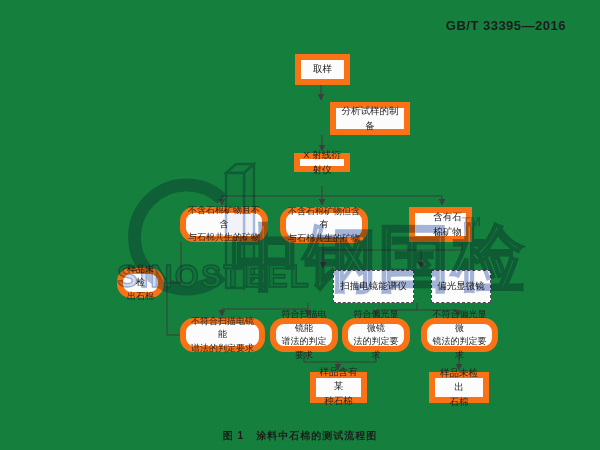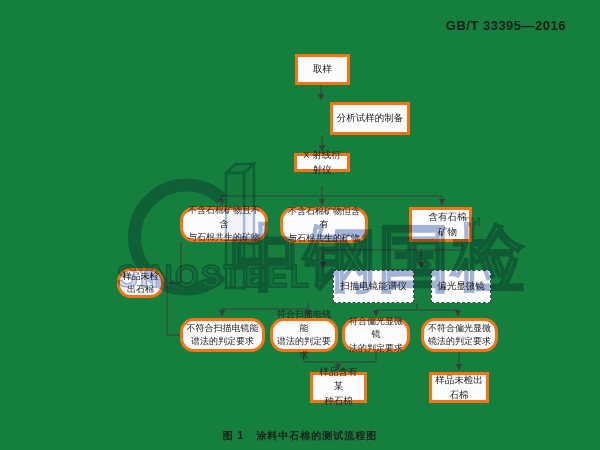--- a/index.html
+++ b/index.html
@@ -7,21 +7,21 @@
     position:relative;width:600px;height:450px;background:#15803d;
     font-family:"Liberation Sans","DejaVu Sans",sans-serif;color:#222;
     overflow:hidden;
   }
   .std-header{
     position:absolute;top:18px;right:34px;font-size:13px;font-weight:bold;
     letter-spacing:.5px;color:#1c1c1c;
   }
   svg.layer{position:absolute;left:0;top:0;pointer-events:none;}
   .node{
-    position:absolute;box-sizing:border-box;border:3px solid #f97316;
+    position:absolute;box-sizing:border-box;border:6px solid #f97316;
     background:#fcfcfc;display:flex;align-items:center;justify-content:center;
     text-align:center;font-size:9.5px;line-height:1.5;color:#222;
     white-space:pre-line;padding:1px 2px;
   }
   .node.dashed{border:1px dashed #4a4a4a;margin-left:39px;}
   .node.small{font-size:9px;border-radius:14px;}
   .n-sampling {left:295px;top:54px; width:55px;height:31px;}
   .n-prep     {left:282px;top:102px;width:80px;height:33px;margin-left:48px;}
   .n-xrd      {left:294px;top:153px;width:56px;height:19px;}
   .n-branch1  {left:180px;top:207px;width:88px;height:35px;}

